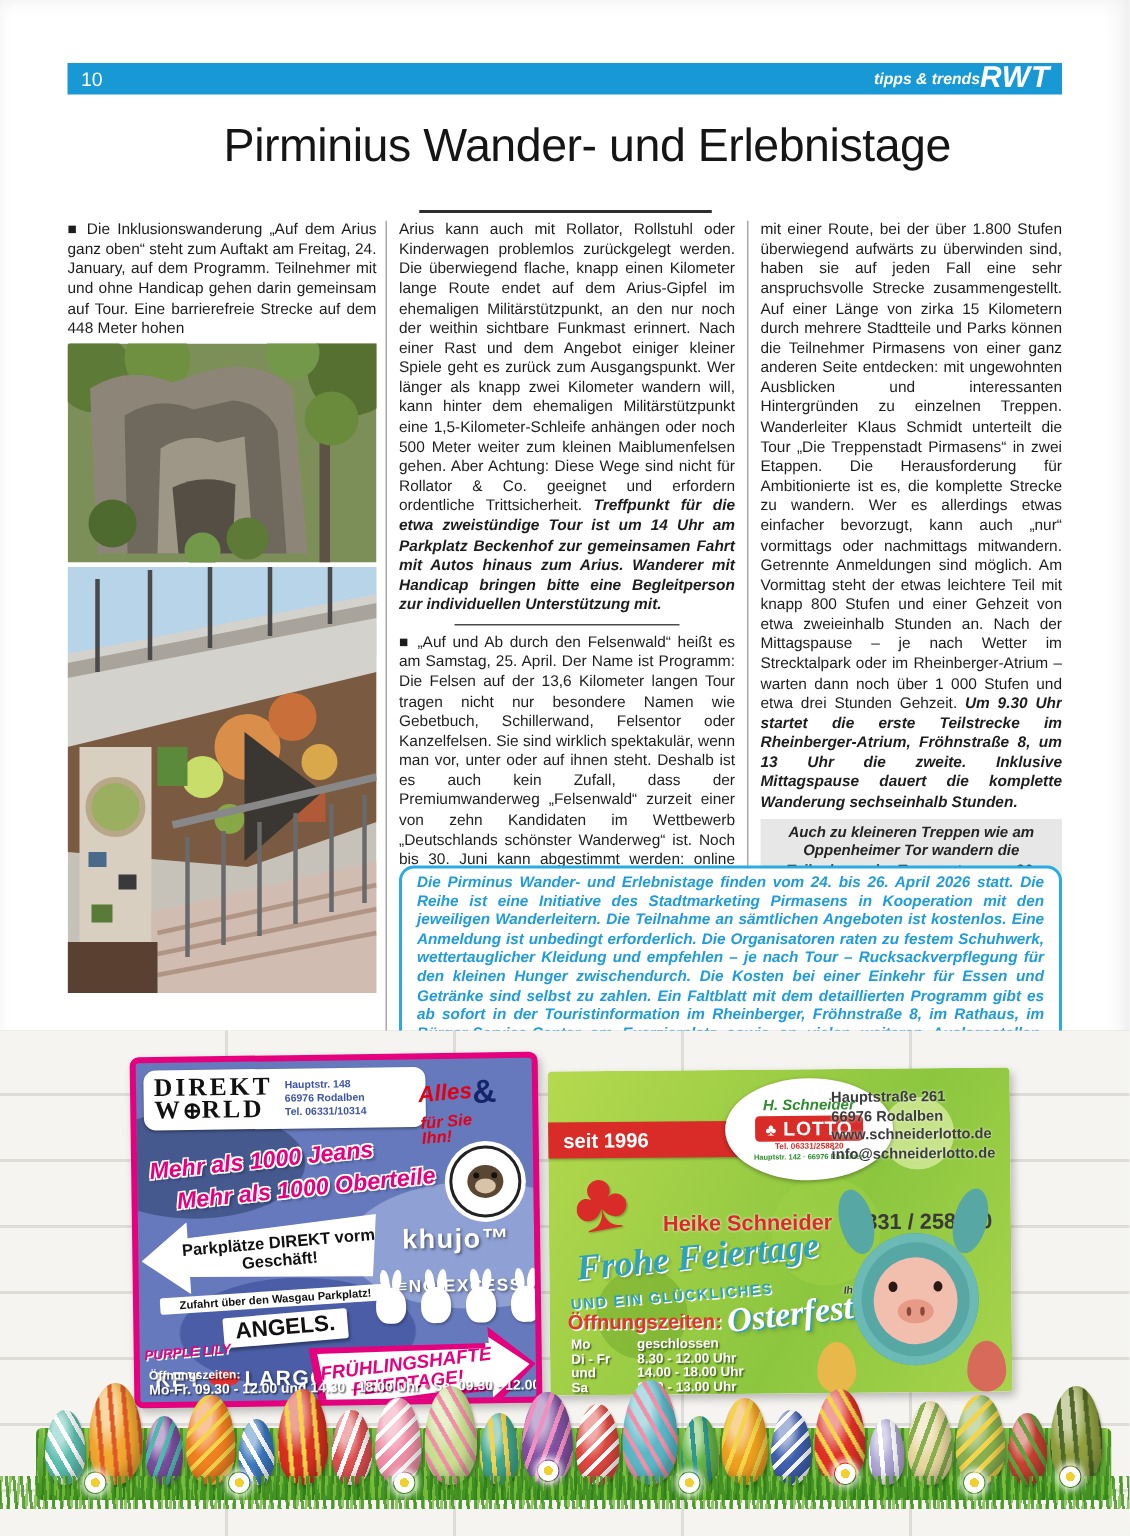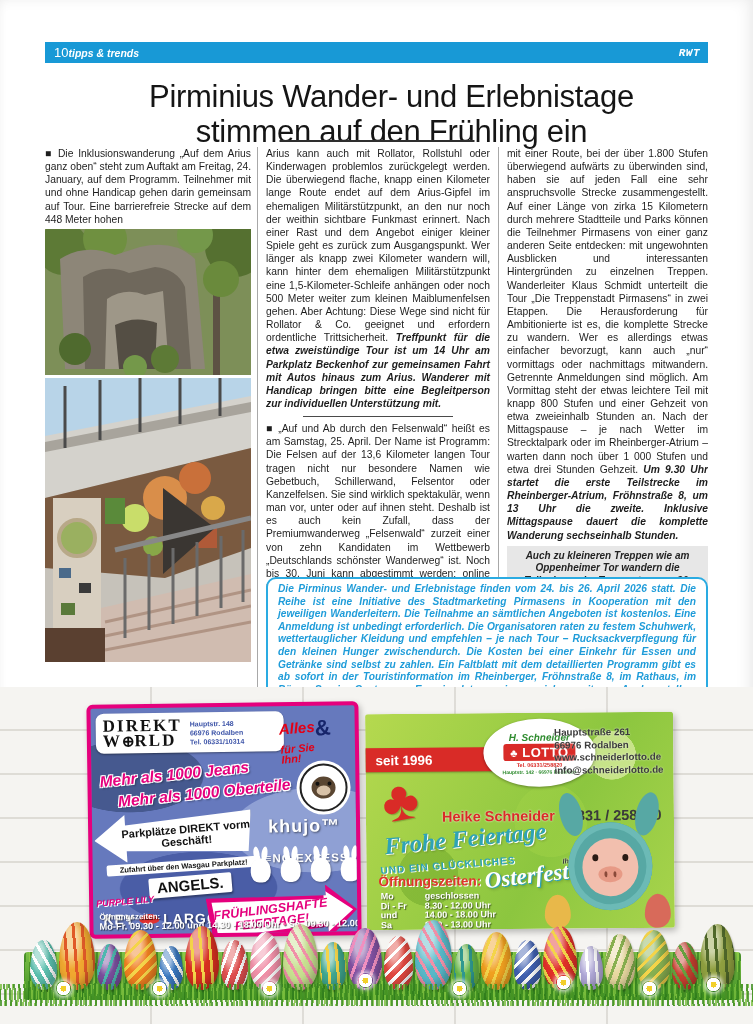--- a/index.html
+++ b/index.html
@@ -2,22 +2,22 @@
 <html><head>
 <meta charset="utf-8">
 <style>
   html,body{margin:0;padding:0;}
   body{width:753px;height:1024px;position:relative;background:#fbfbfa;font-family:"Liberation Sans",sans-serif;overflow:hidden;}
   .sheet{position:absolute;inset:0;background:#fff;box-shadow:inset -6px 0 14px rgba(0,0,0,.06), inset 0 -4px 10px rgba(0,0,0,.04);}
 
   
   .topbar{position:absolute;left:45px;top:42px;width:663px;height:21px;background:#1899d6;color:#fff;display:flex;align-items:center;}
   .topbar .pn{font-size:13px;margin-left:9px;}
-  .topbar .section{flex:1;text-align:left;font-weight:bold;font-style:italic;font-size:10.5px;}
-  .topbar .brand{font-weight:800;font-style:italic;font-size:11px;letter-spacing:.5px;margin-right:8px;font-family:Liberation Mono, monospace;}
+  .topbar .section{flex:1;text-align:right;font-weight:bold;font-style:italic;font-size:10.5px;}
+  .topbar .brand{font-weight:800;font-style:italic;font-size:20px;letter-spacing:.5px;margin-right:8px;}
 
   
   .headline{position:absolute;top:64px;left:0;width:100%;text-align:center;font-size:31px;line-height:35px;font-weight:400;letter-spacing:-.3px;color:#151515;margin:15px;}
   .headline-rule{position:absolute;top:140px;left:50%;transform:translateX(-50%);width:195px;height:2px;background:#2e2e2e;}
 
   
   .article{position:absolute;left:45px;top:147px;width:663px;height:545px;display:flex;overflow:hidden;}
   .col1{width:206px;padding-right:6px;}
   .col2{width:224px;border-left:1px solid #a8a8a8;padding:0 8px;}
   .col3{width:201px;border-left:1px solid #a8a8a8;padding-left:8px;}
@@ -140,21 +140,20 @@
 <div class="sheet">
 
   <div class="topbar">
     <span class="pn">10</span>
     <span class="section">tipps &amp; trends</span>
     <span class="brand">RWT</span>
   </div>
 
   <h1 class="headline">
     <span>Pirminius Wander- und Erlebnistage</span><br>
-    <span>stimmen auf den Frühling ein</span>
   </h1>
   <div class="headline-rule"></div>
 
   <div class="article">
     <div class="col1">
       <p class="body">■ Die Inklusionswanderung „Auf dem Arius ganz oben“ steht zum Auftakt am Freitag, 24. January, auf dem Programm. Teilnehmer mit und ohne Handicap gehen darin gemeinsam auf Tour. Eine barrierefreie Strecke auf dem 448 Meter hohen</p>
 
       <svg class="photo" width="206" height="146" viewBox="0 0 206 146">
         <rect width="206" height="146" fill="#7d8f58"></rect>
         <circle cx="18" cy="20" r="26" fill="#5d7a36"></circle>

